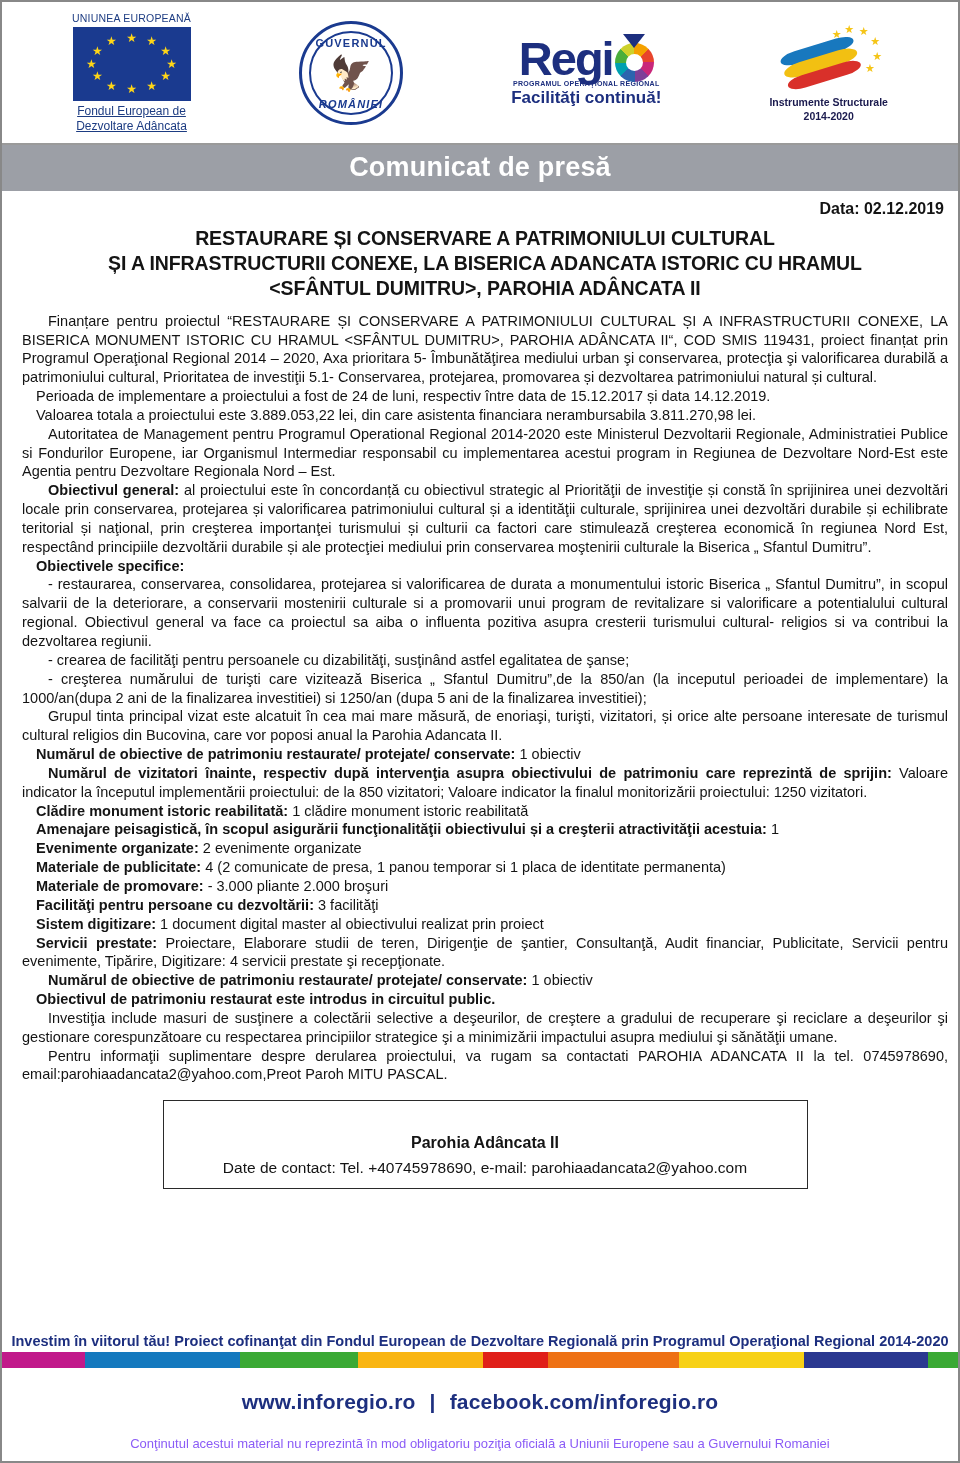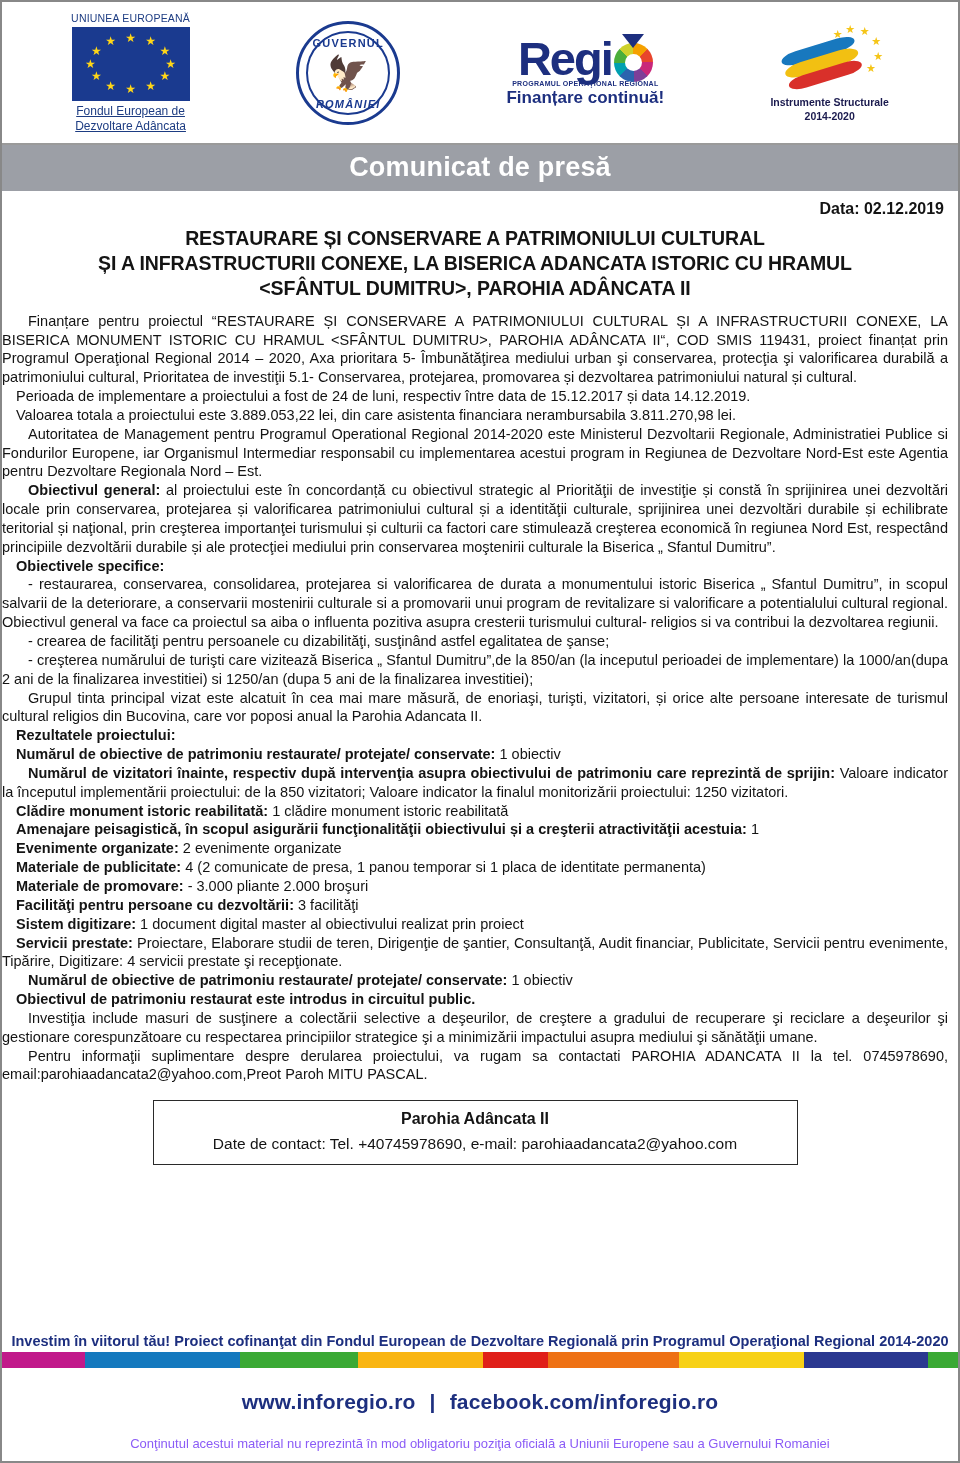--- a/index.html
+++ b/index.html
@@ -164,21 +164,21 @@
   .banner-text {
     color:#ffffff;
     font-size: 27px;
     font-weight: bold;
     letter-spacing: .2px;
   }
 
   
   .body-wrap {
     flex: 1 1 auto;
-    padding: 8px 10px 0 0;
+    padding: 8px 10px 0 20px;
     font-size: 14.5px;
     color:#141414;
     line-height: 1.30;
     overflow: hidden;
   }
 
   .date-line {
     text-align: right;
     font-size: 16px;
     font-weight: bold;
@@ -205,21 +205,21 @@
   .b { font-weight: bold; }
 
   
   .contact-box {
     border: 1.5px solid #2a2a2a;
     margin: 16px auto 0 auto;
     width: 645px;
     padding: 8px 10px 10px;
     text-align:center;
   }
-  .contact-name { font-weight:bold; font-size: 16px; margin-bottom: 4px; }
+  .contact-name { font-weight:bold; font-size: 16px; margin-bottom: 4px; margin-top: 24px; }
   .contact-line { font-size: 15.5px; }
 
   
   .invest-line {
     text-align:center;
     color:#1d2f7f;
     font-size: 14.5px;
     font-weight: bold;
     padding: 6px 4px 3px;
     flex: 0 0 auto;
@@ -291,21 +291,21 @@
     </div>
 
     <div class="logo-block">
       <div class="regio-row">
         <span class="regio-word">Regi</span>
         <span class="regio-wheel">
           <span class="regio-dot"></span>
         </span>
       </div>
       <div class="regio-por">PROGRAMUL OPERAŢIONAL REGIONAL</div>
-      <div class="regio-slogan">Finanțare continuă!</div>
+      <div class="regio-slogan">Facilităţi continuă!</div>
     </div>
 
     <div class="logo-block">
       <div class="si-graphic">
         <div class="si-stars">
           <span class="si-star" style="left:30%;top:0%">★</span>
           <span class="si-star" style="left:58%;top:4%">★</span>
           <span class="si-star" style="left:80%;top:22%">★</span>
           <span class="si-star" style="left:84%;top:48%">★</span>
           <span class="si-star" style="left:70%;top:70%">★</span>
@@ -349,21 +349,20 @@
     <p class="para"><span class="b">Obiectivul general:</span><span> al proiectului este în concordanță cu obiectivul strategic al Priorităţii de investiţie și constă în sprijinirea unei dezvoltări locale prin conservarea, protejarea și valorificarea patrimoniului cultural și a identităţii culturale, sprijinirea unei dezvoltări durabile și echilibrate teritorial și naţional, prin creşterea  importanţei  turismului și culturii ca factori care stimulează creşterea economică în regiunea Nord Est, respectând principiile dezvoltării durabile  și ale protecţiei mediului  prin  conservarea moştenirii culturale la Biserica „ Sfantul Dumitru”.</span></p>
 
     <p class="para tight b">Obiectivele specifice:</p>
 
     <p class="para">-  restaurarea, conservarea, consolidarea, protejarea si valorificarea de durata a monumentului istoric Biserica „ Sfantul Dumitru”, in scopul salvarii de la deteriorare, a conservarii mostenirii culturale si a promovarii unui program de revitalizare si valorificare a potentialului cultural regional. Obiectivul general va face ca proiectul sa aiba o influenta pozitiva asupra cresterii turismului cultural- religios si va contribui la dezvoltarea regiunii.</p>
     <p class="para">-  crearea de facilităţi pentru persoanele cu dizabilităţi, susţinând astfel egalitatea de şanse;</p>
     <p class="para">-  creşterea numărului de turişti care vizitează   Biserica „ Sfantul Dumitru”,de la 850/an (la inceputul perioadei de implementare) la 1000/an(dupa 2 ani de la finalizarea investitiei) si 1250/an (dupa 5 ani de la finalizarea investitiei);</p>
 
     <p class="para">Grupul tinta principal vizat este alcatuit în cea mai mare măsură, de enoriaşi, turişti, vizitatori, și orice alte persoane interesate de turismul cultural religios din Bucovina, care vor poposi anual la Parohia Adancata II.</p>
 
-    <p class="para tight b">Rezultatele proiectului:</p>
 
     <p class="para tight"><span class="b">Numărul de obiective de patrimoniu restaurate/ protejate/ conservate:</span><span> 1 obiectiv</span></p>
 
     <p class="para"><span class="b">Numărul de vizitatori înainte, respectiv după intervenţia asupra obiectivului de patrimoniu care reprezintă de sprijin:</span><span> Valoare indicator la începutul implementării proiectului: de la 850 vizitatori; Valoare indicator la finalul monitorizării proiectului: 1250 vizitatori.</span></p>
 
     <p class="para tight"><span class="b">Clădire monument istoric reabilitată:</span><span> 1 clădire monument istoric reabilitată</span></p>
 
     <p class="para tight"><span class="b">Amenajare peisagistică, în scopul asigurării funcţionalităţii obiectivului și a creşterii atractivităţii acestuia:</span><span> 1</span></p>
 
     <p class="para tight"><span class="b">Evenimente organizate:</span><span> 2 evenimente organizate</span></p>

